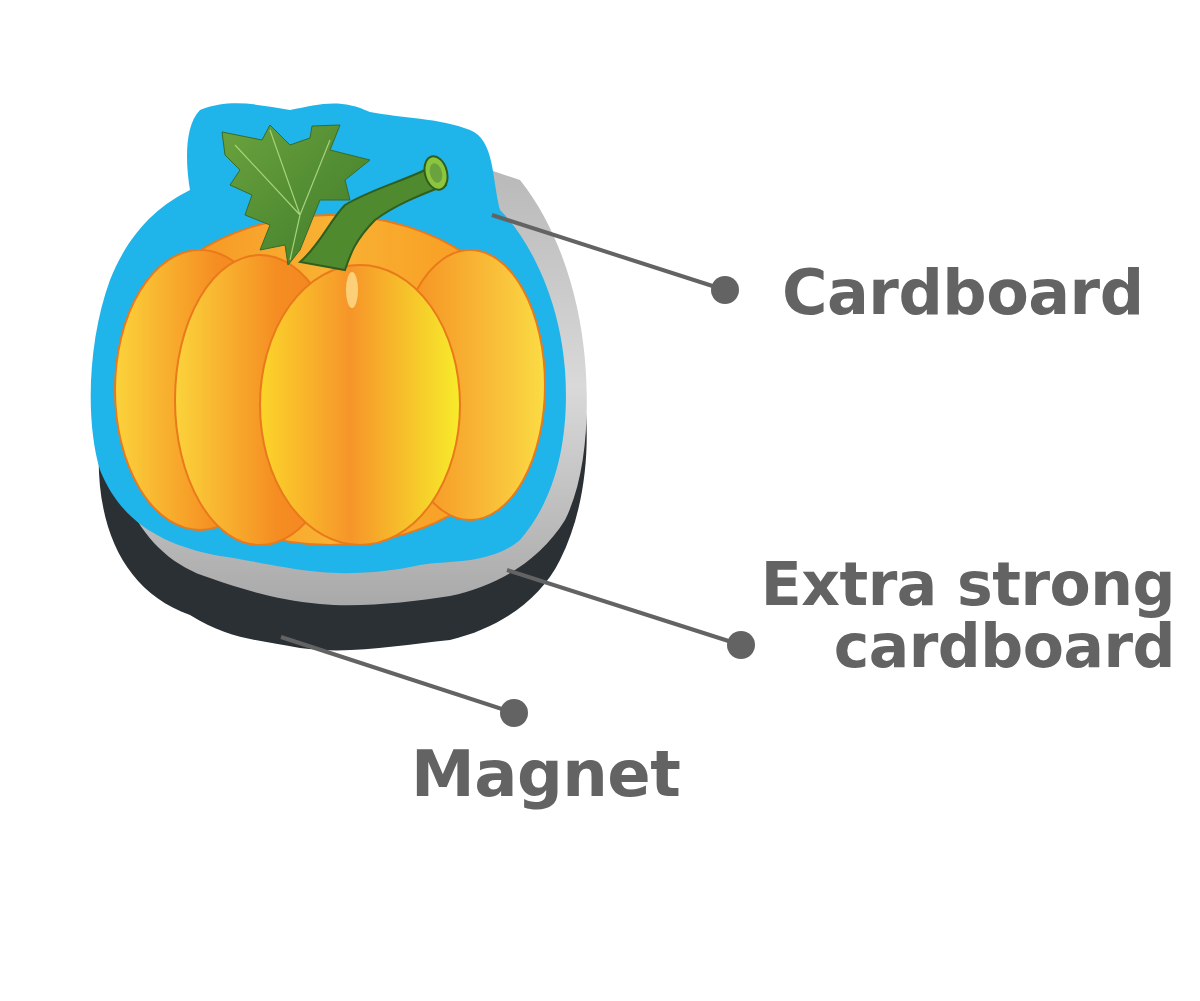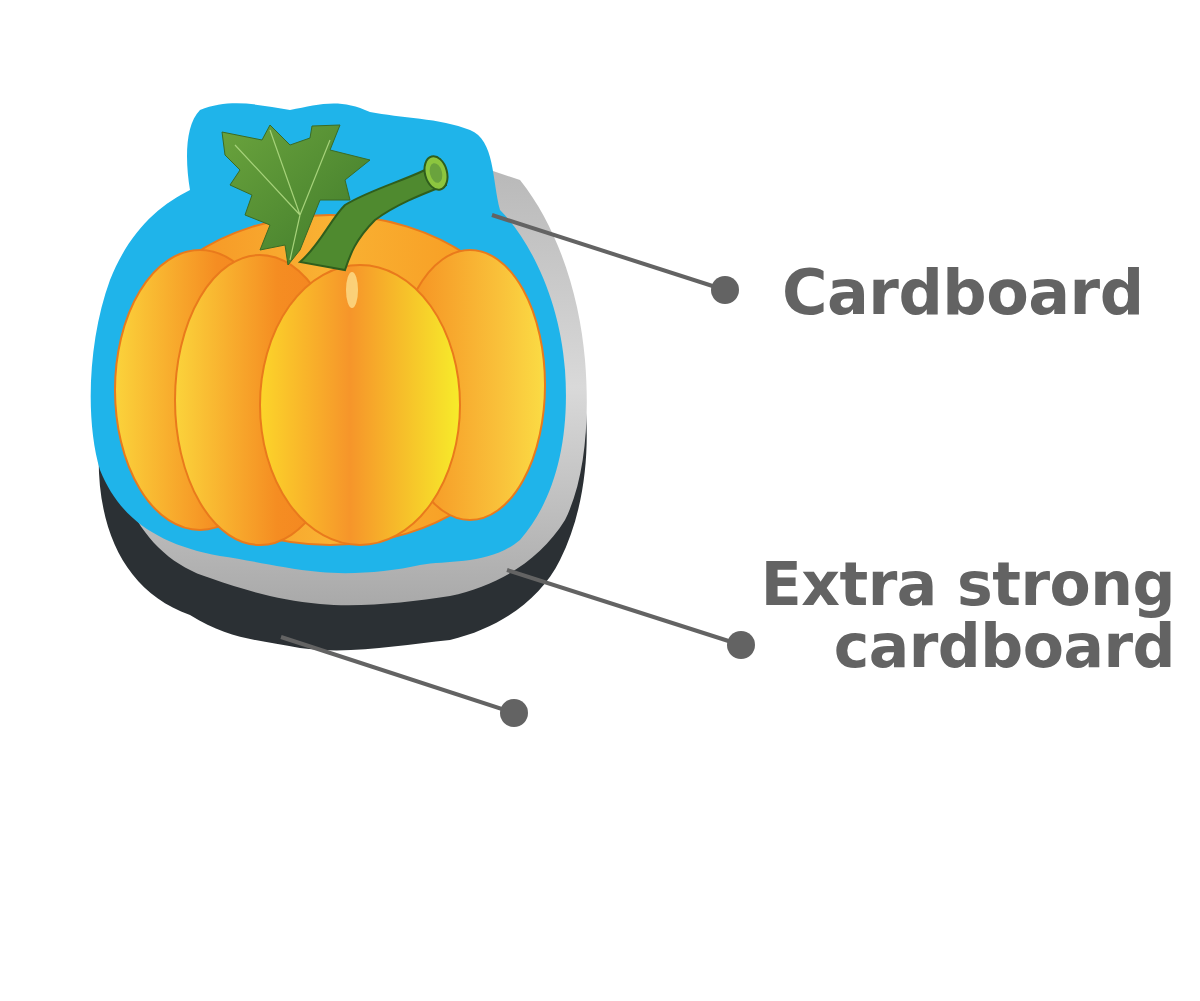--- a/index.html
+++ b/index.html
@@ -101,13 +101,14 @@
       <line x1="281" y1="637" x2="514" y2="713" stroke="#636363" stroke-width="4"></line>
       <circle cx="514" cy="713" r="14" fill="#636363"></circle>
     </g>
   </svg>
 
   <div id="label-cardboard" class="label">Cardboard</div>
   <div id="label-extra" class="label">
     <span>Extra strong</span>
     <span>cardboard</span>
   </div>
+  <div id="label-magnet" class="label">Magnet</div>
 </div>
 
 </body></html>

